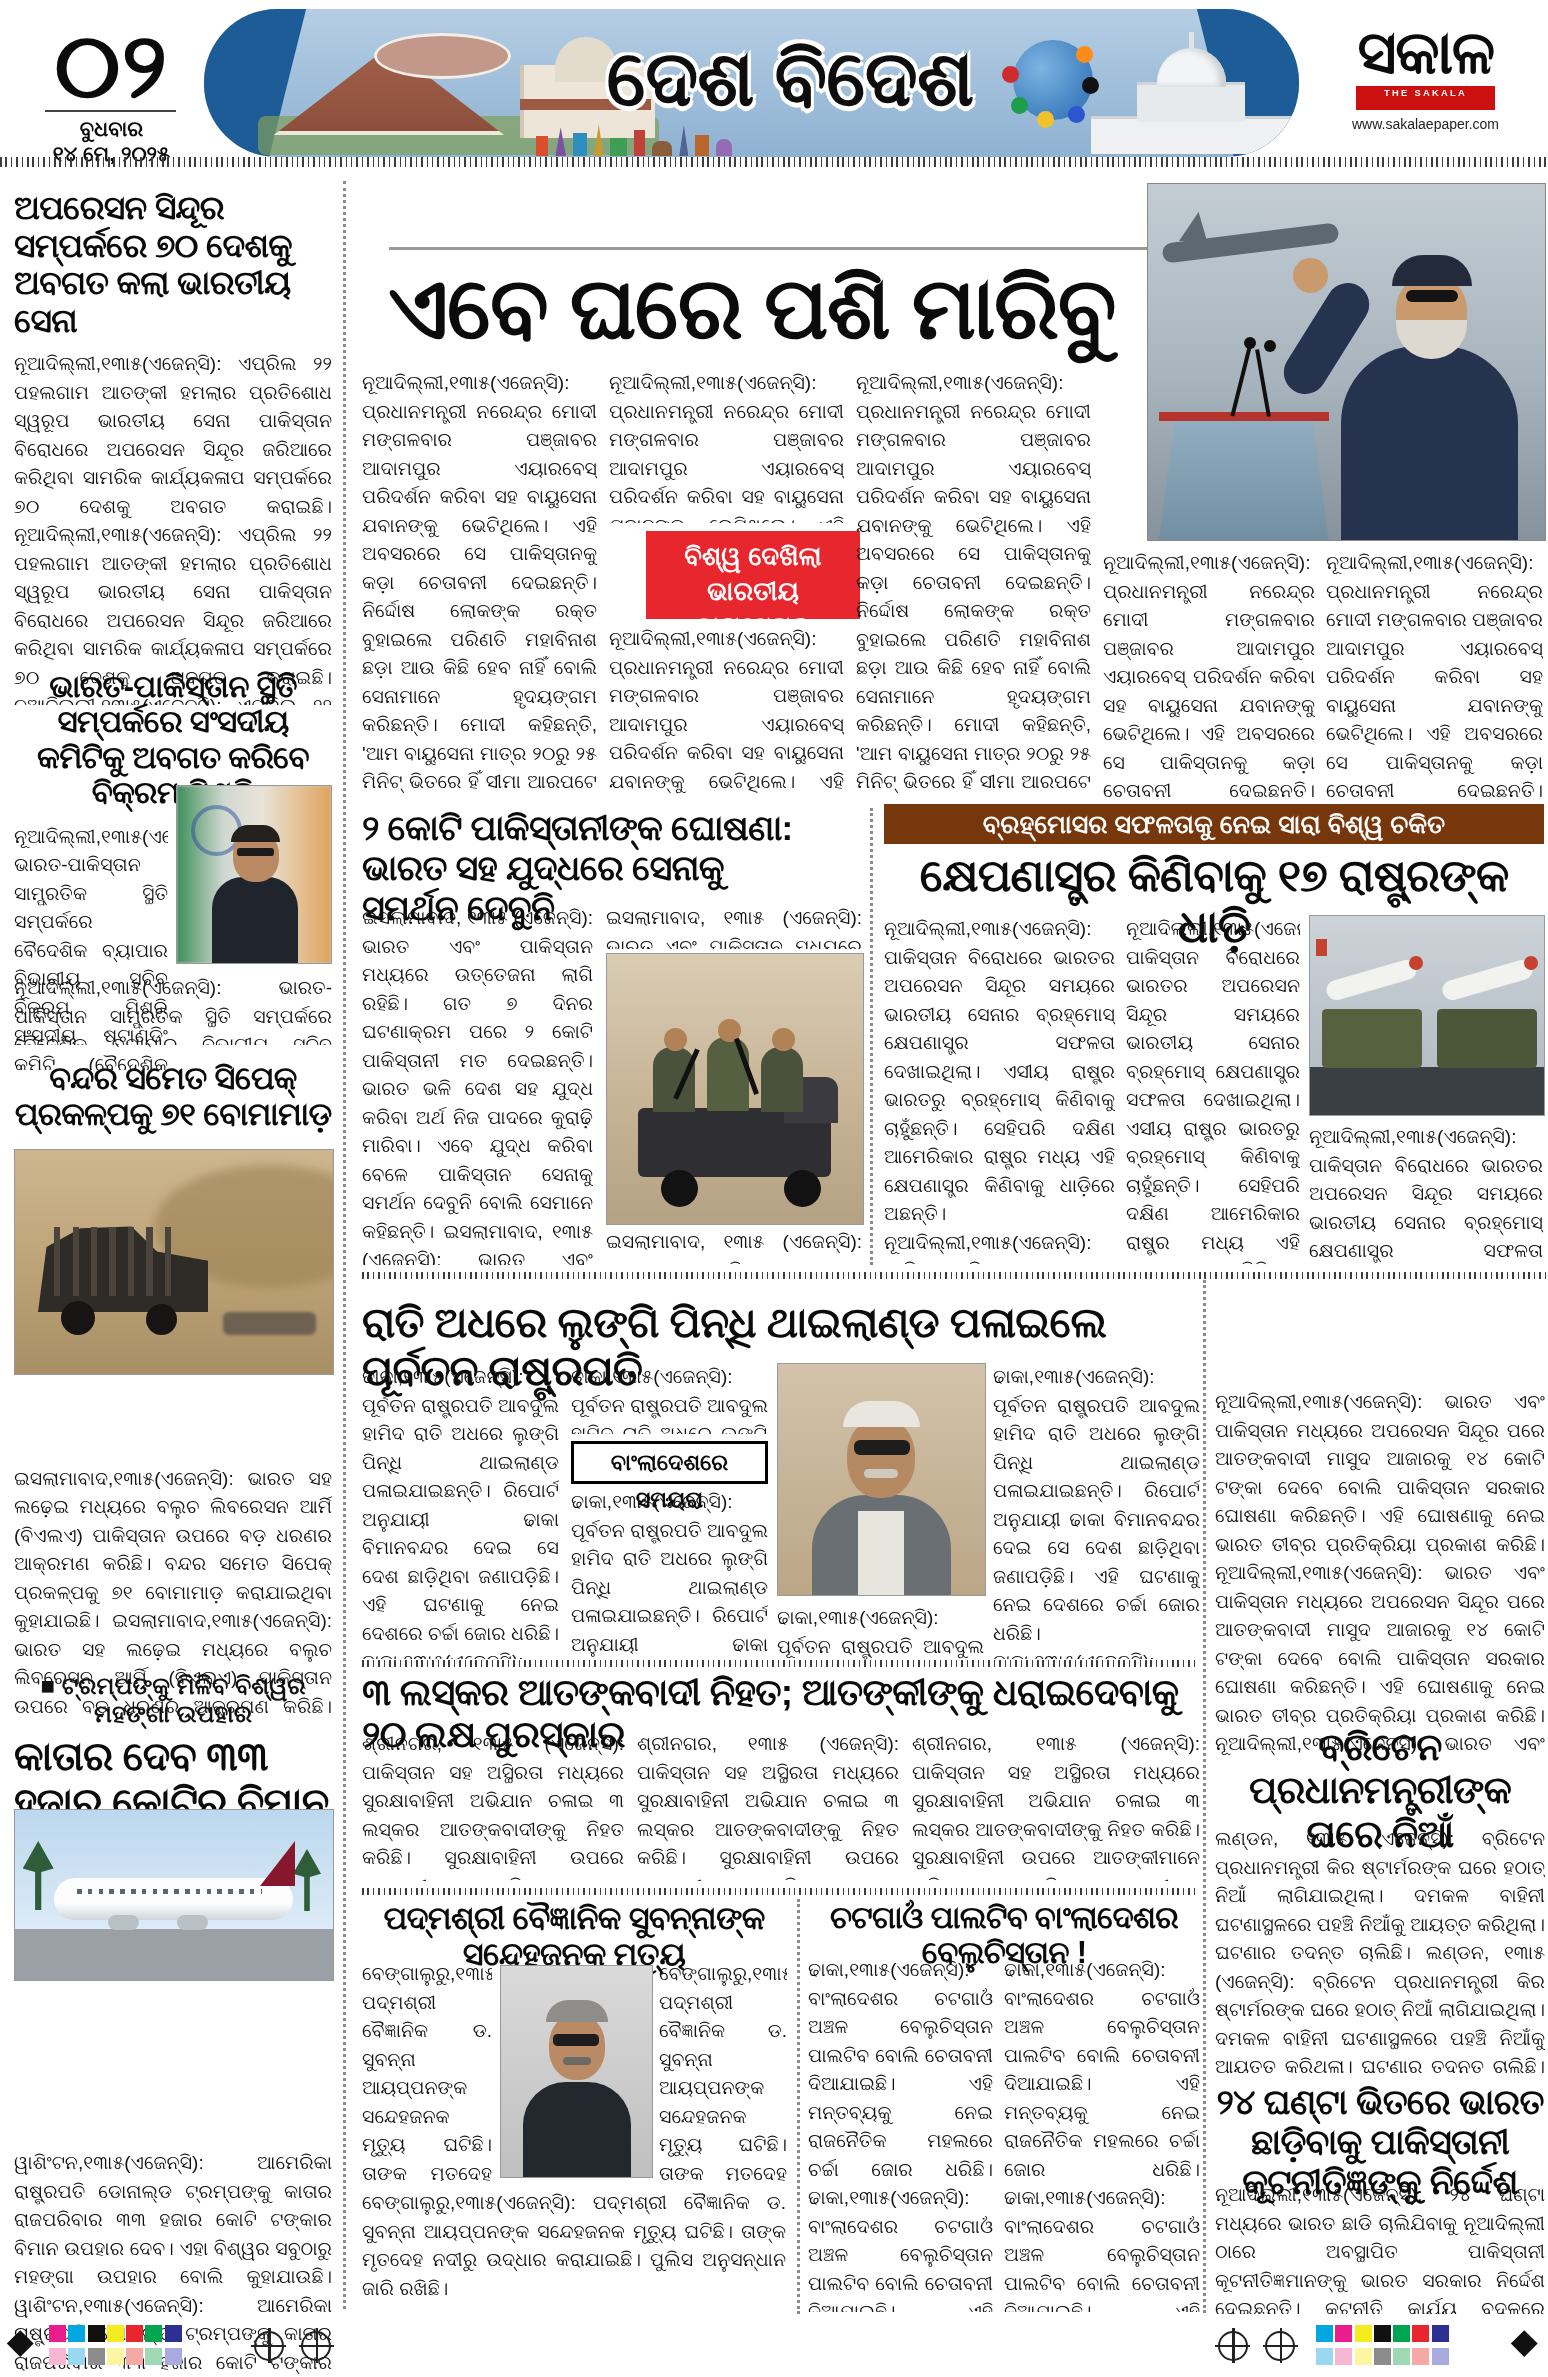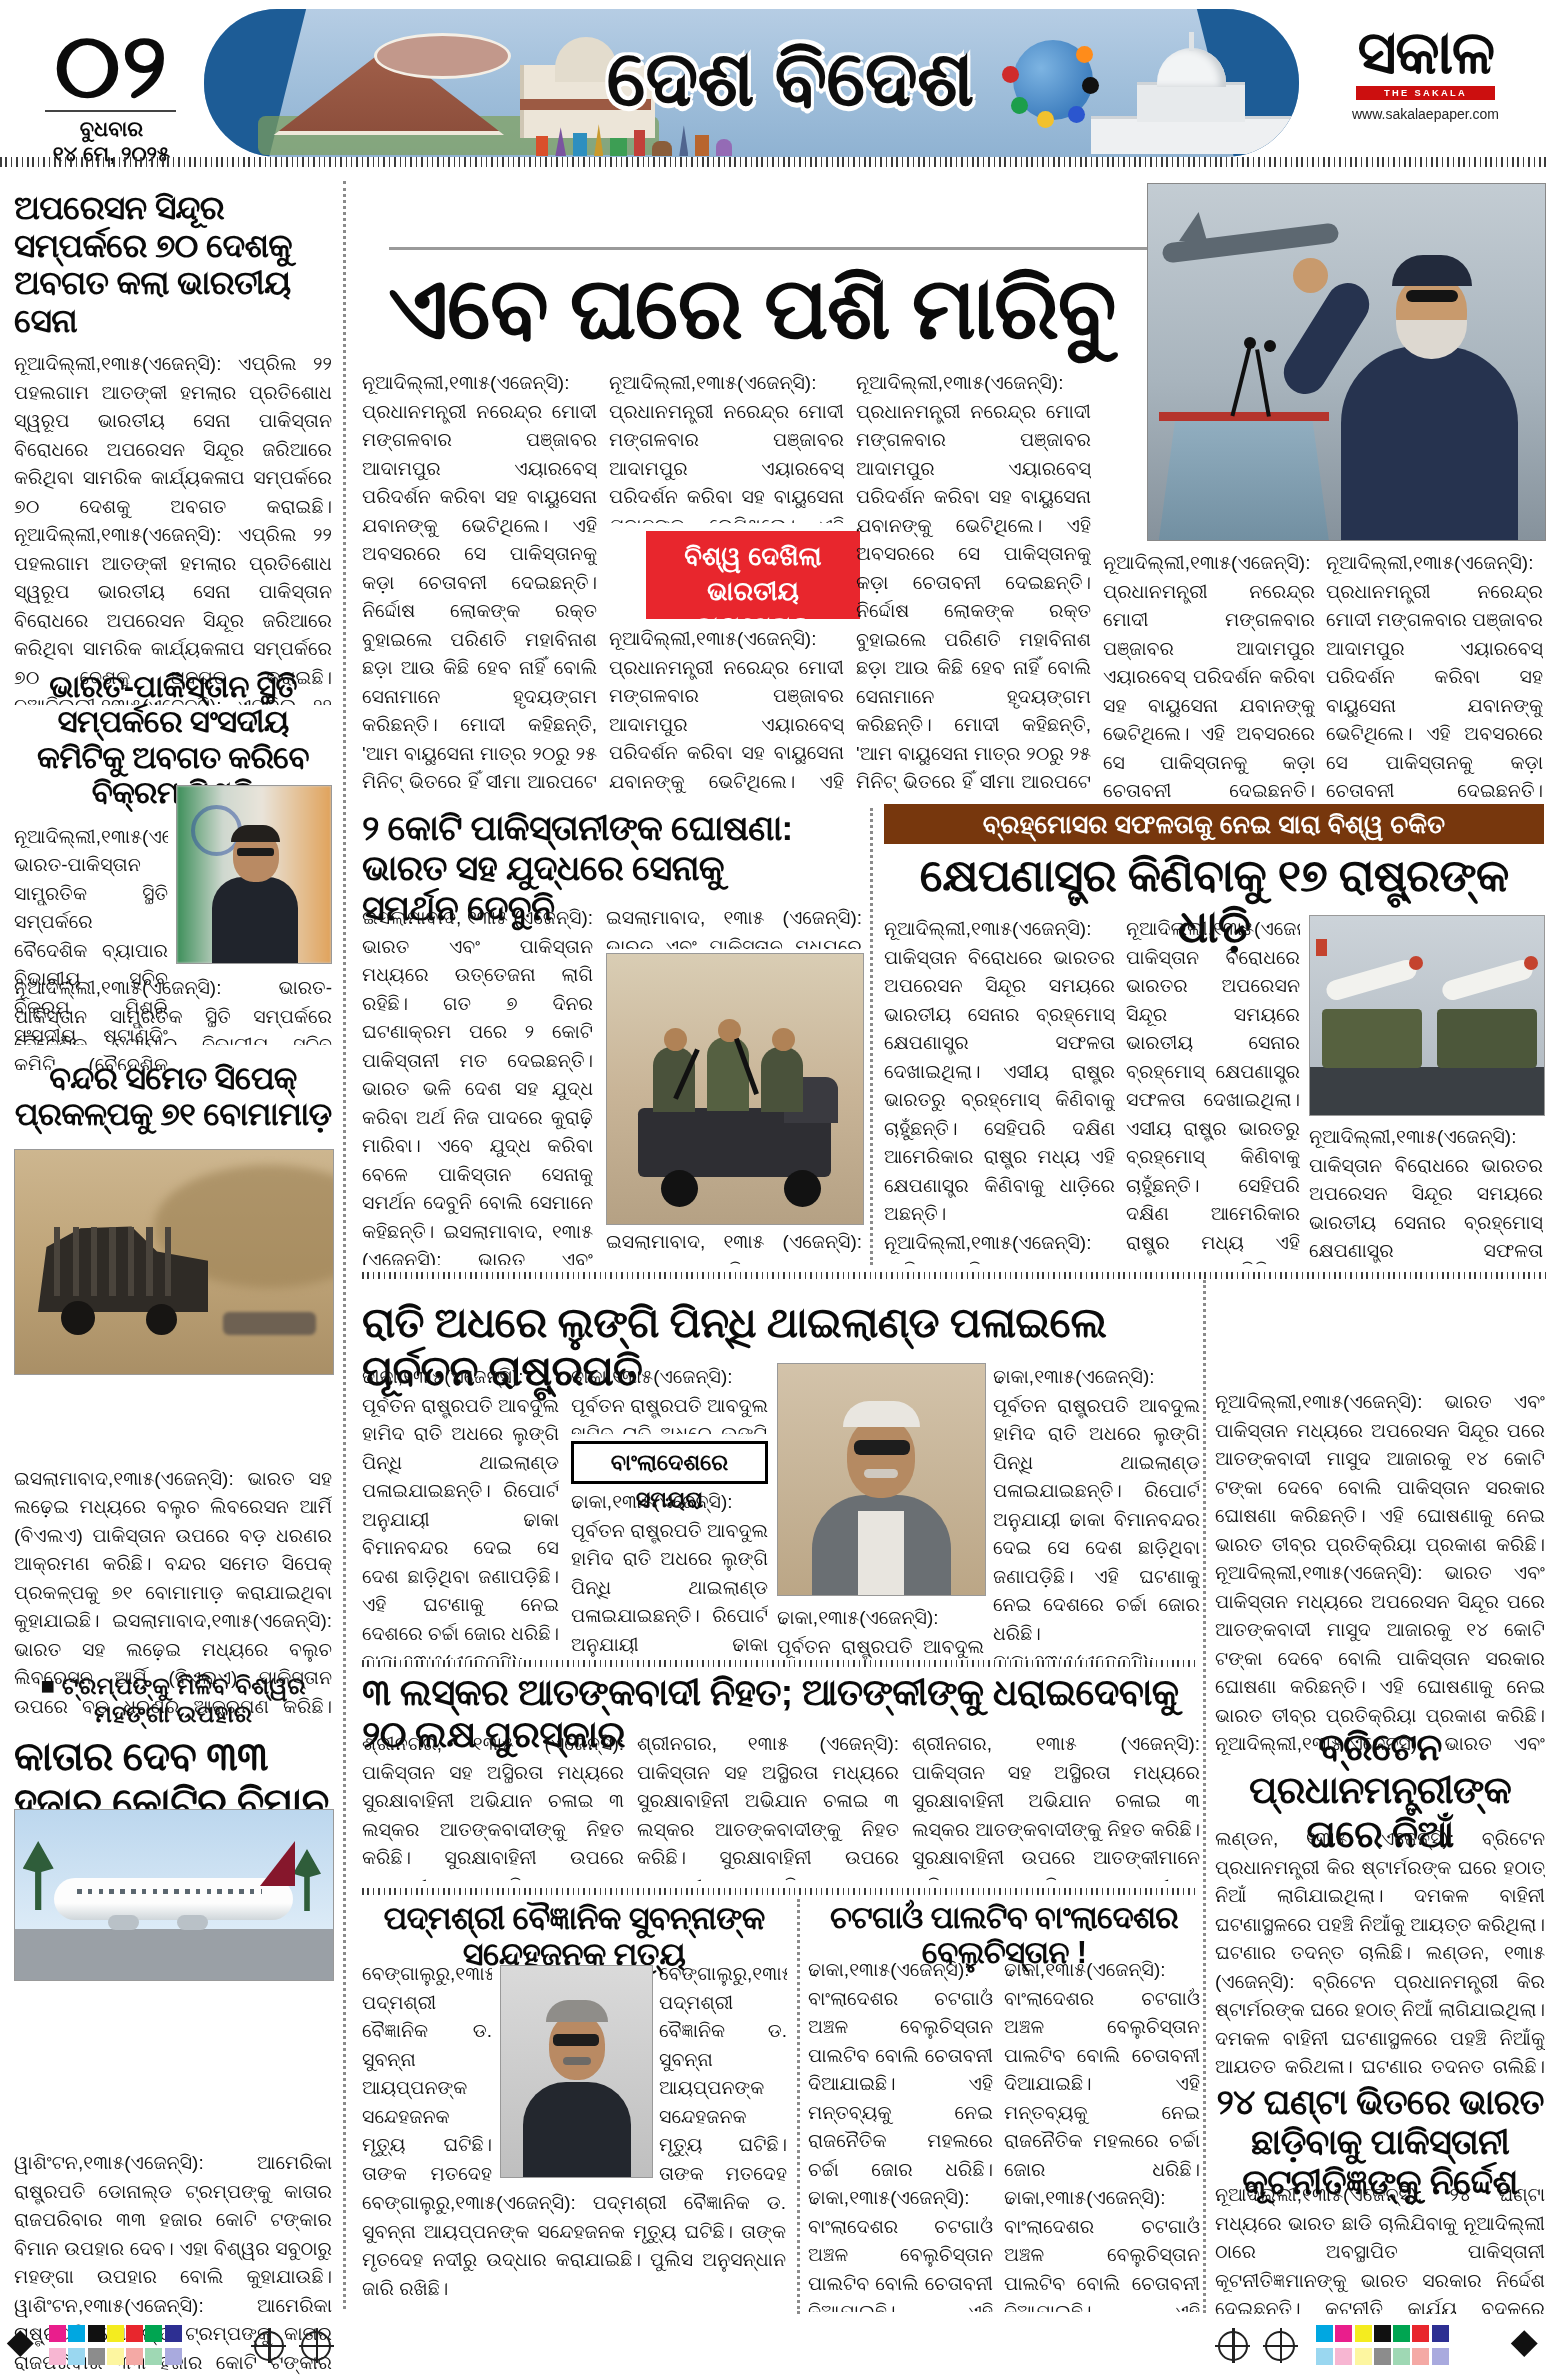--- a/index.html
+++ b/index.html
@@ -84,21 +84,21 @@
       <div class="abs" style="left:887px;top:21.6px;width:201px;height:123px;">
         <div class="abs" style="left:0;top:85px;width:201px;height:35px;background:#eef0f2;border-top:3.1px solid #cfd4d8;"></div>
         <div class="abs" style="left:46px;top:51px;width:108px;height:37px;background:#e7eaec;border-top:3.1px solid #cfd4d8;"></div>
         <div class="abs" style="left:66px;top:17px;width:69px;height:39px;background:#f2f4f5;border-radius:35px 35px 0 0;box-shadow:inset -6.2px 0 7.7px #c9ced2;"></div>
         <div class="abs" style="left:98px;top:1.5px;width:4.6px;height:18.5px;background:#dfe3e6;"></div>
       </div>
     </div>
 
     <div class="abs" style="left:1303px;top:23px;width:245px;height:123px;">
       <div class="hd center" style="font-size:60px;letter-spacing:-1.5px;line-height:1;">ସକାଳ</div>
-      <div class="brandbar" style="margin:3.1px auto 0;width:139px;height:14px;font-size:9.3px;line-height:14px;letter-spacing:2.3px;">THE SAKALA</div>
+      <div class="brandbar" style="margin:3.1px auto 0;width:139px;height:24px;font-size:9.3px;line-height:14px;letter-spacing:2.3px;">THE SAKALA</div>
       <div class="center" style="margin-top:6.2px;font-size:14px;color:#222;">www.sakalaepaper.com</div>
     </div>
 
     <div class="abs ticks" style="left:0;top:157px;width:1548px;height:10px;"></div>
   </div>
 
   <div class="abs vdot" style="left:343px;top:181px;height:2128px;"></div>
 
   <div class="abs" style="left:14px;top:189px;width:318px;height:472px;">
     <div class="hd" style="font-size:33px;">ଅପରେସନ ସିନ୍ଦୂର ସମ୍ପର୍କରେ ୭୦ ଦେଶକୁ ଅବଗତ କଲା ଭାରତୀୟ ସେନା</div>

